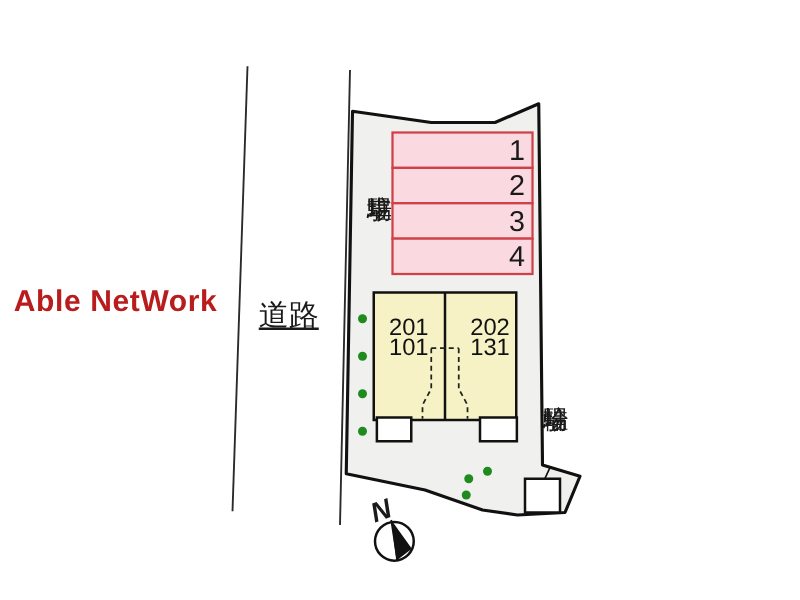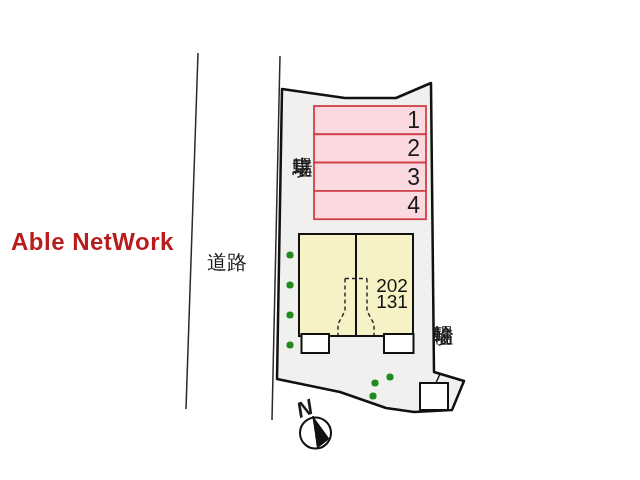--- a/index.html
+++ b/index.html
@@ -5,31 +5,31 @@
   html,body{margin:0;padding:0;background:#fff;}
   #canvas{
     position:relative;width:640px;height:480px;background:#ffffff;overflow:hidden;
     font-family:"Liberation Sans","DejaVu Sans",sans-serif;
   }
   #plan-svg{position:absolute;left:0;top:0;width:640px;height:480px;}
   .txt{position:absolute;color:#1a1a1a;white-space:pre;}
   .brand{
     left:11px;top:228px;font-size:24px;font-weight:bold;color:#b91c1c;letter-spacing:.5px;
   }
-  .road-label{left:207px;top:249px;font-size:20px;}
+  .road-label{left:207px;top:236px;font-size:24px;text-decoration:underline;}
   .vtext{writing-mode:vertical-rl;text-orientation:upright;letter-spacing:0;}
   .carpark-label{left:293px;top:141px;font-size:20px;line-height:20px;}
   .bike-label{left:434px;top:309px;font-size:20px;line-height:20px;}
   .stall-num{left:370px;width:50px;text-align:right;font-size:23px;line-height:28.3px;height:28.3px;}
   .unit{
     position:absolute;top:255px;width:70px;text-align:center;
     font-size:19px;line-height:15.5px;color:#111;
   }
   .unit-left{left:292px;}
-  .unit-right{left:357px;margin-top:23px;}
+  .unit-right{left:357px;}
   .north-label{left:297px;top:396px;font-size:22px;font-weight:bold;font-style:italic;
     transform:rotate(-20deg);}
 </style>
 </head>
 <body>
 
 <div id="canvas">
 
   <svg id="plan-svg" viewBox="0 0 640 480">
 
@@ -83,19 +83,23 @@
 
   <div class="txt vtext carpark-label">駐車場</div>
 
   <div class="txt vtext bike-label">駐輪場</div>
 
   <div class="txt stall-num" style="top:106px;">1</div>
   <div class="txt stall-num" style="top:134.3px;">2</div>
   <div class="txt stall-num" style="top:162.6px;">3</div>
   <div class="txt stall-num" style="top:190.9px;">4</div>
 
+  <div class="unit unit-left">
+    <div>201</div>
+    <div>101</div>
+  </div>
   <div class="unit unit-right">
     <div>202</div>
     <div>131</div>
   </div>
 
   <div class="txt north-label">N</div>
 </div>
 
 </body></html>

